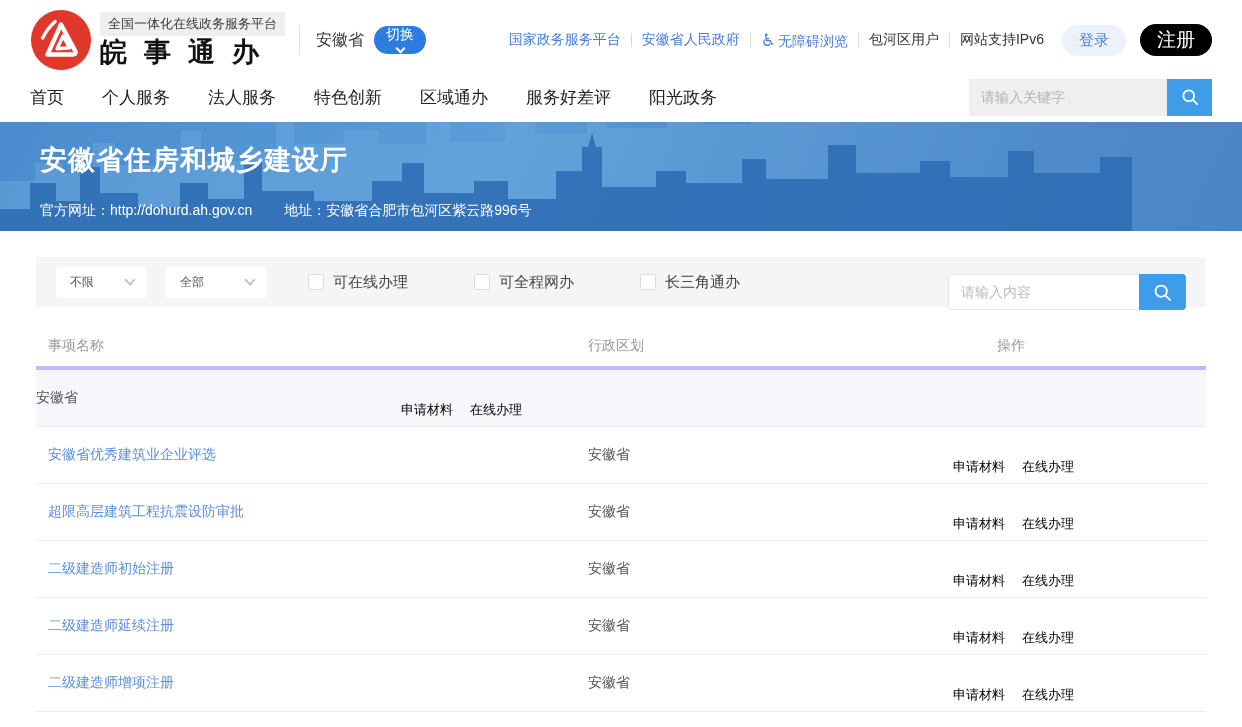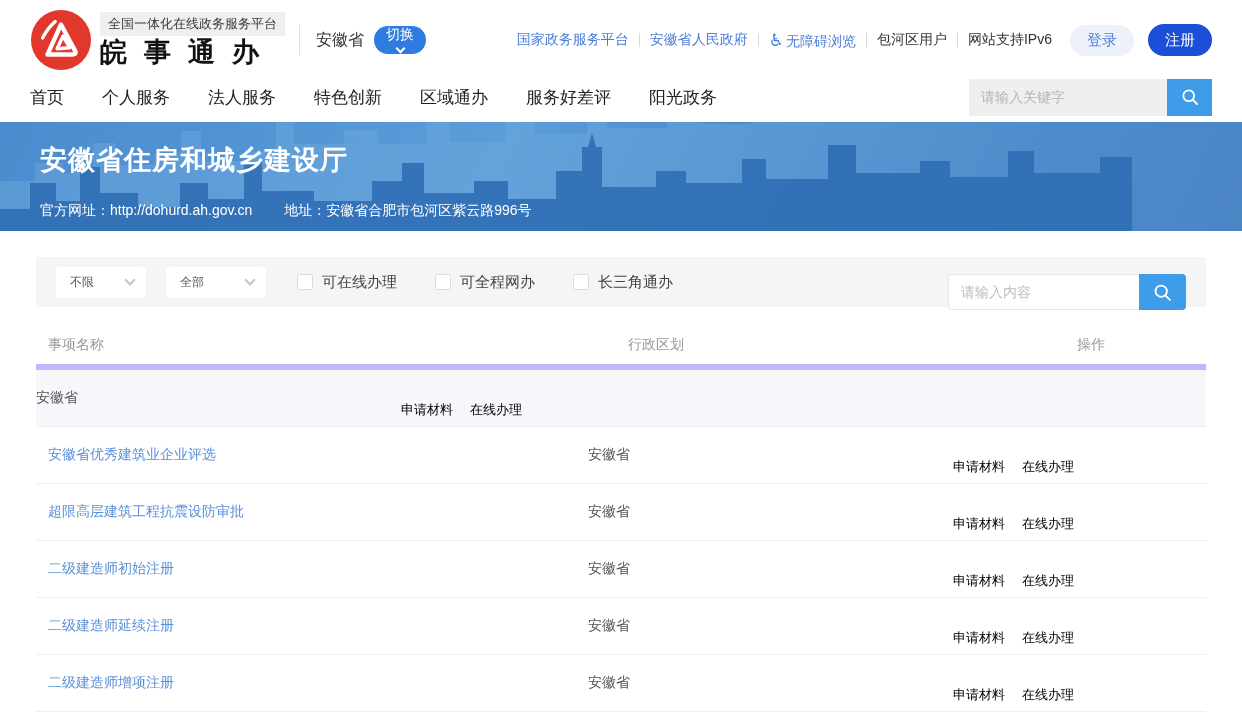--- a/index.html
+++ b/index.html
@@ -18,22 +18,22 @@
     border:none; border-radius:15px; height:28px; padding:0 12px; font-size:14px; cursor:pointer;flex-direction:column; }
   .top-spacer { flex:1; }
   .toplinks { display:flex; align-items:center; white-space:nowrap; }
   .toplinks a { text-decoration:none; font-size:14px; }
   .tl-blue { color:#4a7dd8; }
   .tl-dark { color:#333; }
   .tl-sep { width:1px; height:14px; background:#d8d8d8; margin:0 10px; }
   .access-icon { color:#4a7dd8; font-size:17px; margin-right:2px; }
   .login-pill { margin-left:18px; background:#edf2fa; color:#4a7fd8; border:none; border-radius:16px;
     height:31px; padding:0 17px; font-size:15px; cursor:pointer; }
-  .register-pill { margin-left:14px; background:#1d4ed8; color:#fff; border:none; border-radius:16px;
-    height:32px; padding:0 17px; font-size:15px; cursor:pointer; }
+  .register-pill { margin-left:14px; background:#000000; color:#fff; border:none; border-radius:16px;
+    height:32px; padding:0 17px; font-size:19px; cursor:pointer; }
 
   
   .navbar { height:50px; display:flex; align-items:center; padding:0 30px; background:#fff; }
   .nav-items { display:flex; align-items:center; gap:38px; }
   .nav-item { font-size:17px; color:#222; text-decoration:none; cursor:pointer; }
   .nav-spacer { flex:1; }
   .nav-search { display:flex; height:37px; }
   .nav-search input { width:198px; height:37px; background:#efefef; border:none; outline:none;
     padding:0 12px; font-size:14px; color:#333; font-family:inherit; }
   .nav-search input::placeholder { color:#b5b5b5; }
@@ -49,34 +49,34 @@
 
   
   .content { padding:26px 36px 0 36px; background:#fff; }
   .filterbar { background:#f4f5f7; height:50px; display:flex; align-items:center; padding:0 20px; }
   .select-box { background:#fff; border-radius:4px; height:31px; display:flex; align-items:center;
     justify-content:space-between; padding:0 12px 0 14px; font-size:12px; color:#555; cursor:pointer; }
   .select-1 { width:90px; margin-right:20px; }
   .select-2 { width:100px; }
   .chev { border:solid #c3c6cc; border-width:0 2px 2px 0; display:inline-block; padding:3px; transform:rotate(45deg); margin-top:-4px; }
   .chev-white { border-color:#fff; padding:2.5px; }
-  .checkbox-group { display:flex; align-items:center; margin-left:31px; gap:38px; }
+  .checkbox-group { display:flex; align-items:center; margin-left:42px; gap:66px; }
   .cb-label { display:flex; align-items:center; gap:9px; font-size:15px; color:#444; cursor:pointer; }
   .cb-box { width:16px; height:16px; background:#fff; border:1px solid #dcdcdc; border-radius:2px; display:inline-block; }
   .filter-spacer { flex:1; }
   .filter-search { display:flex; height:36px;margin-top:20px; }
   .filter-search input { width:191px; height:36px; background:#fff; border:1px solid #e3e6ea; border-right:none;
     border-radius:4px 0 0 4px; outline:none; padding:0 12px; font-size:14px; color:#333; font-family:inherit; }
   .filter-search input::placeholder { color:#b8bcc2; }
   .filter-search-btn { width:47px; height:36px; background:#3f9ce9; border:none; border-radius:0 4px 4px 0;
     display:flex; align-items:center; justify-content:center; cursor:pointer; }
 
   
   .table { margin-top:18px; }
-  .thead { display:flex; height:45px; align-items:center; color:#999; font-size:14px; border-bottom:6px solid #c4b5fd;gap:40px; }
+  .thead { display:flex; height:45px; align-items:center; color:#999; font-size:14px; border-bottom:4px solid #c4b5fd; }
   .col-name { width:552px; padding-left:12px; }
   .col-region { width:365px; }
   .col-ops { flex:1; padding-left:44px; }
   .trow { display:flex; height:57px; align-items:center; border-bottom:1px solid #efefef; font-size:14px; }
   .trow.first { background:#f5f7fa; }
   .row-name { width:552px; padding-left:12px; }
   .row-name a { color:#5c8fd8; text-decoration:none; cursor:pointer; }
   .row-region { width:365px; color:#555; }
   .row-ops { flex:1; display:flex; gap:17px; font-size:13px; }
   .row-ops a { color:#000000; text-decoration:none; cursor:pointer;margin-top:24px; }

